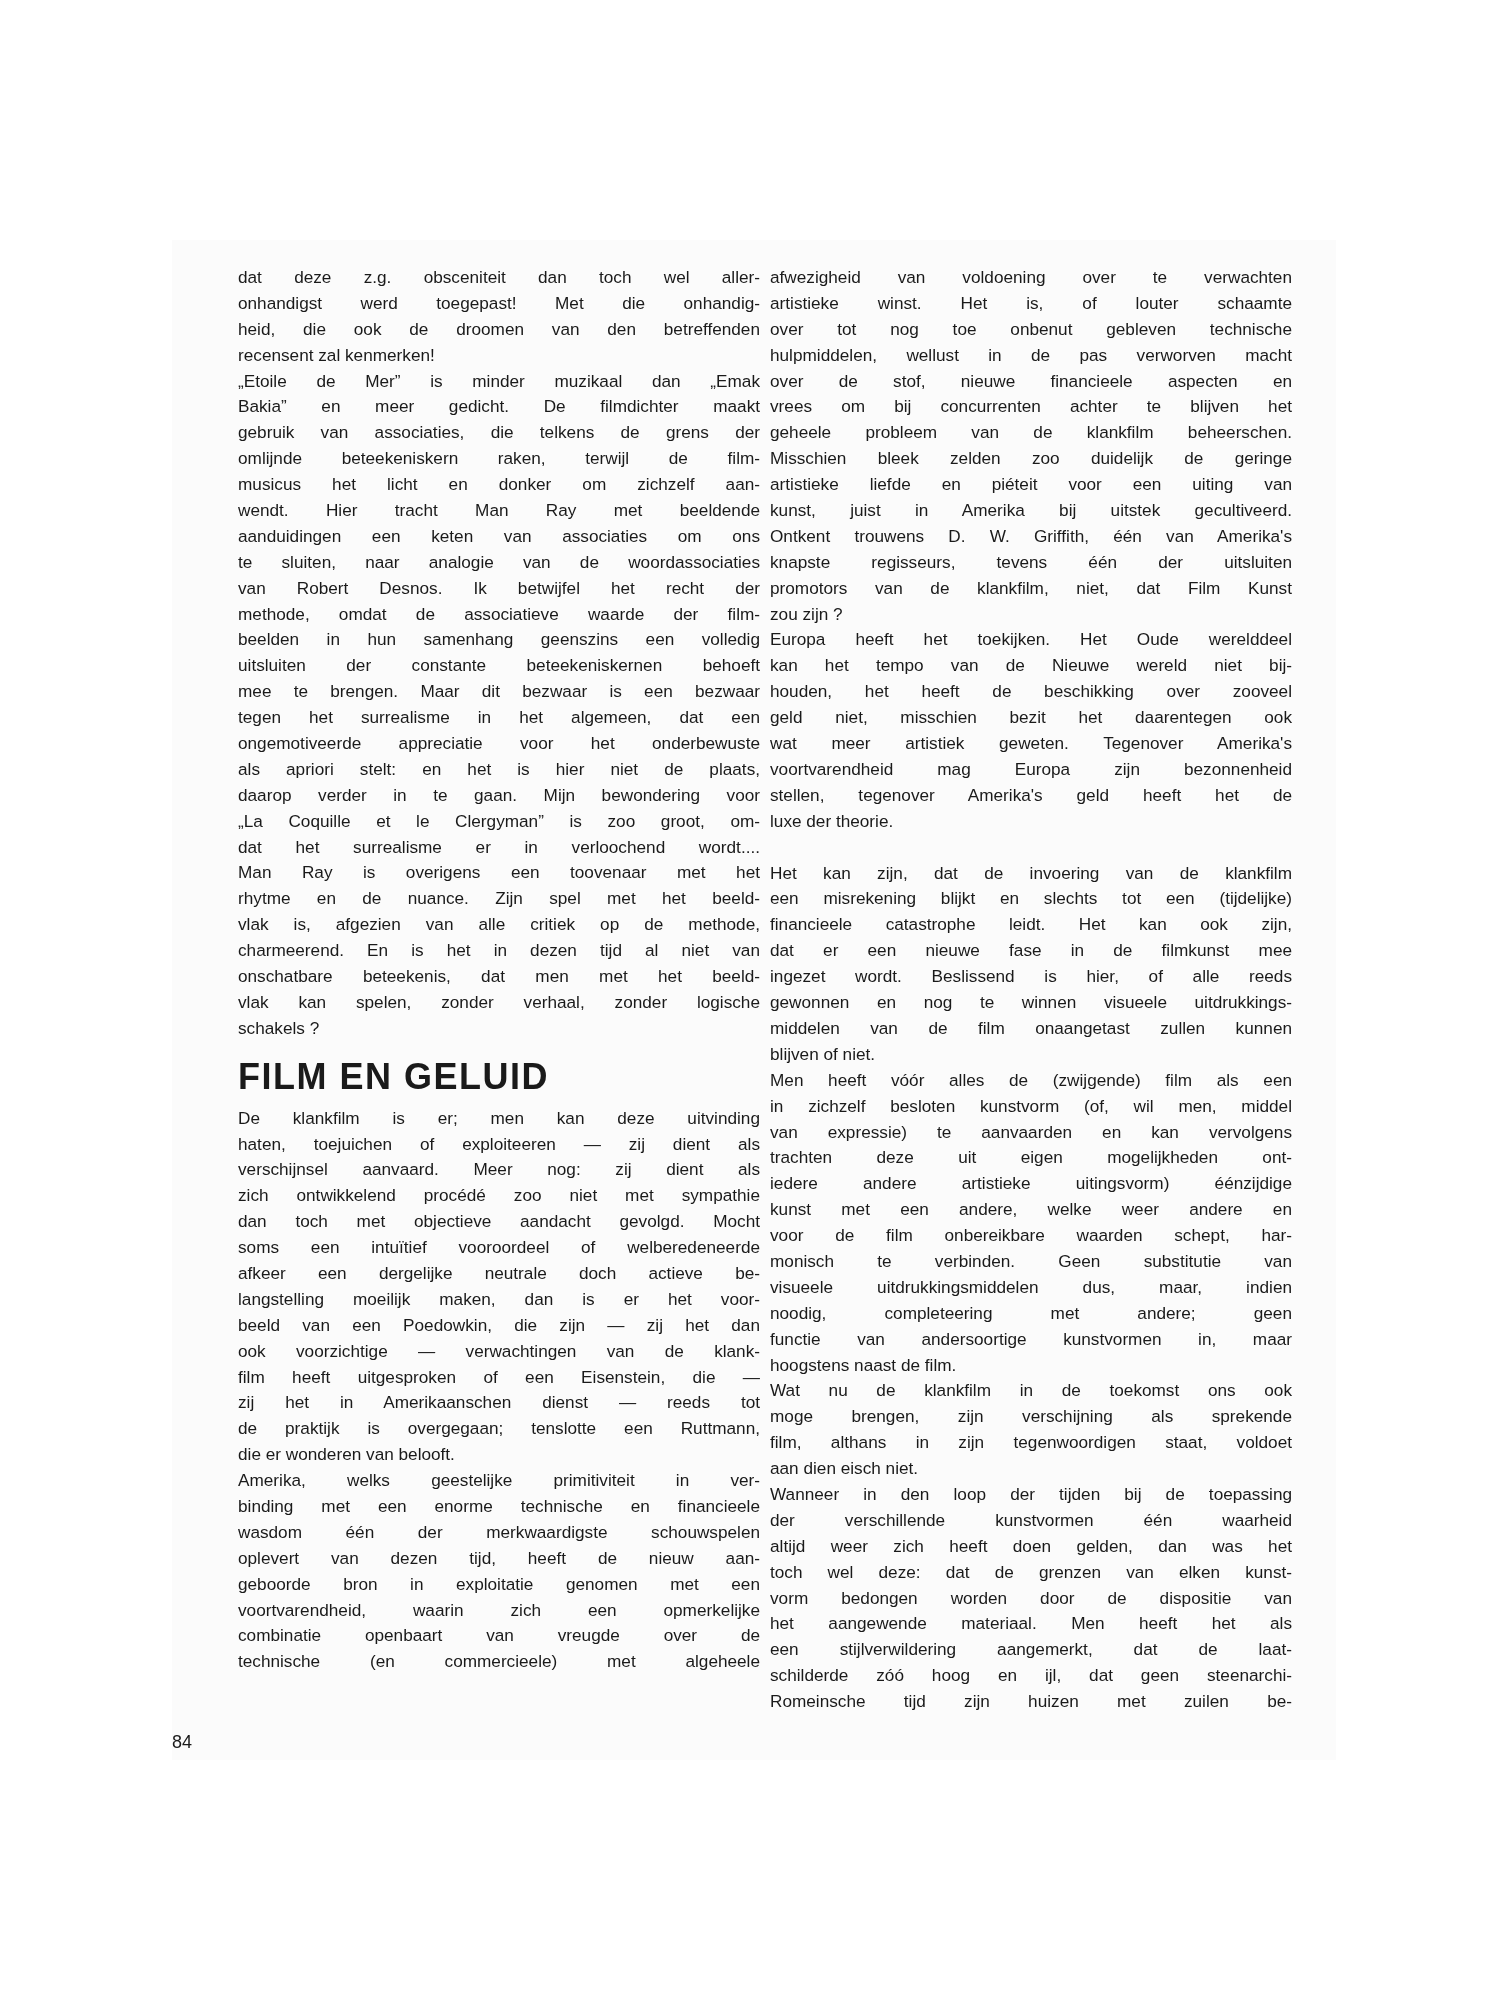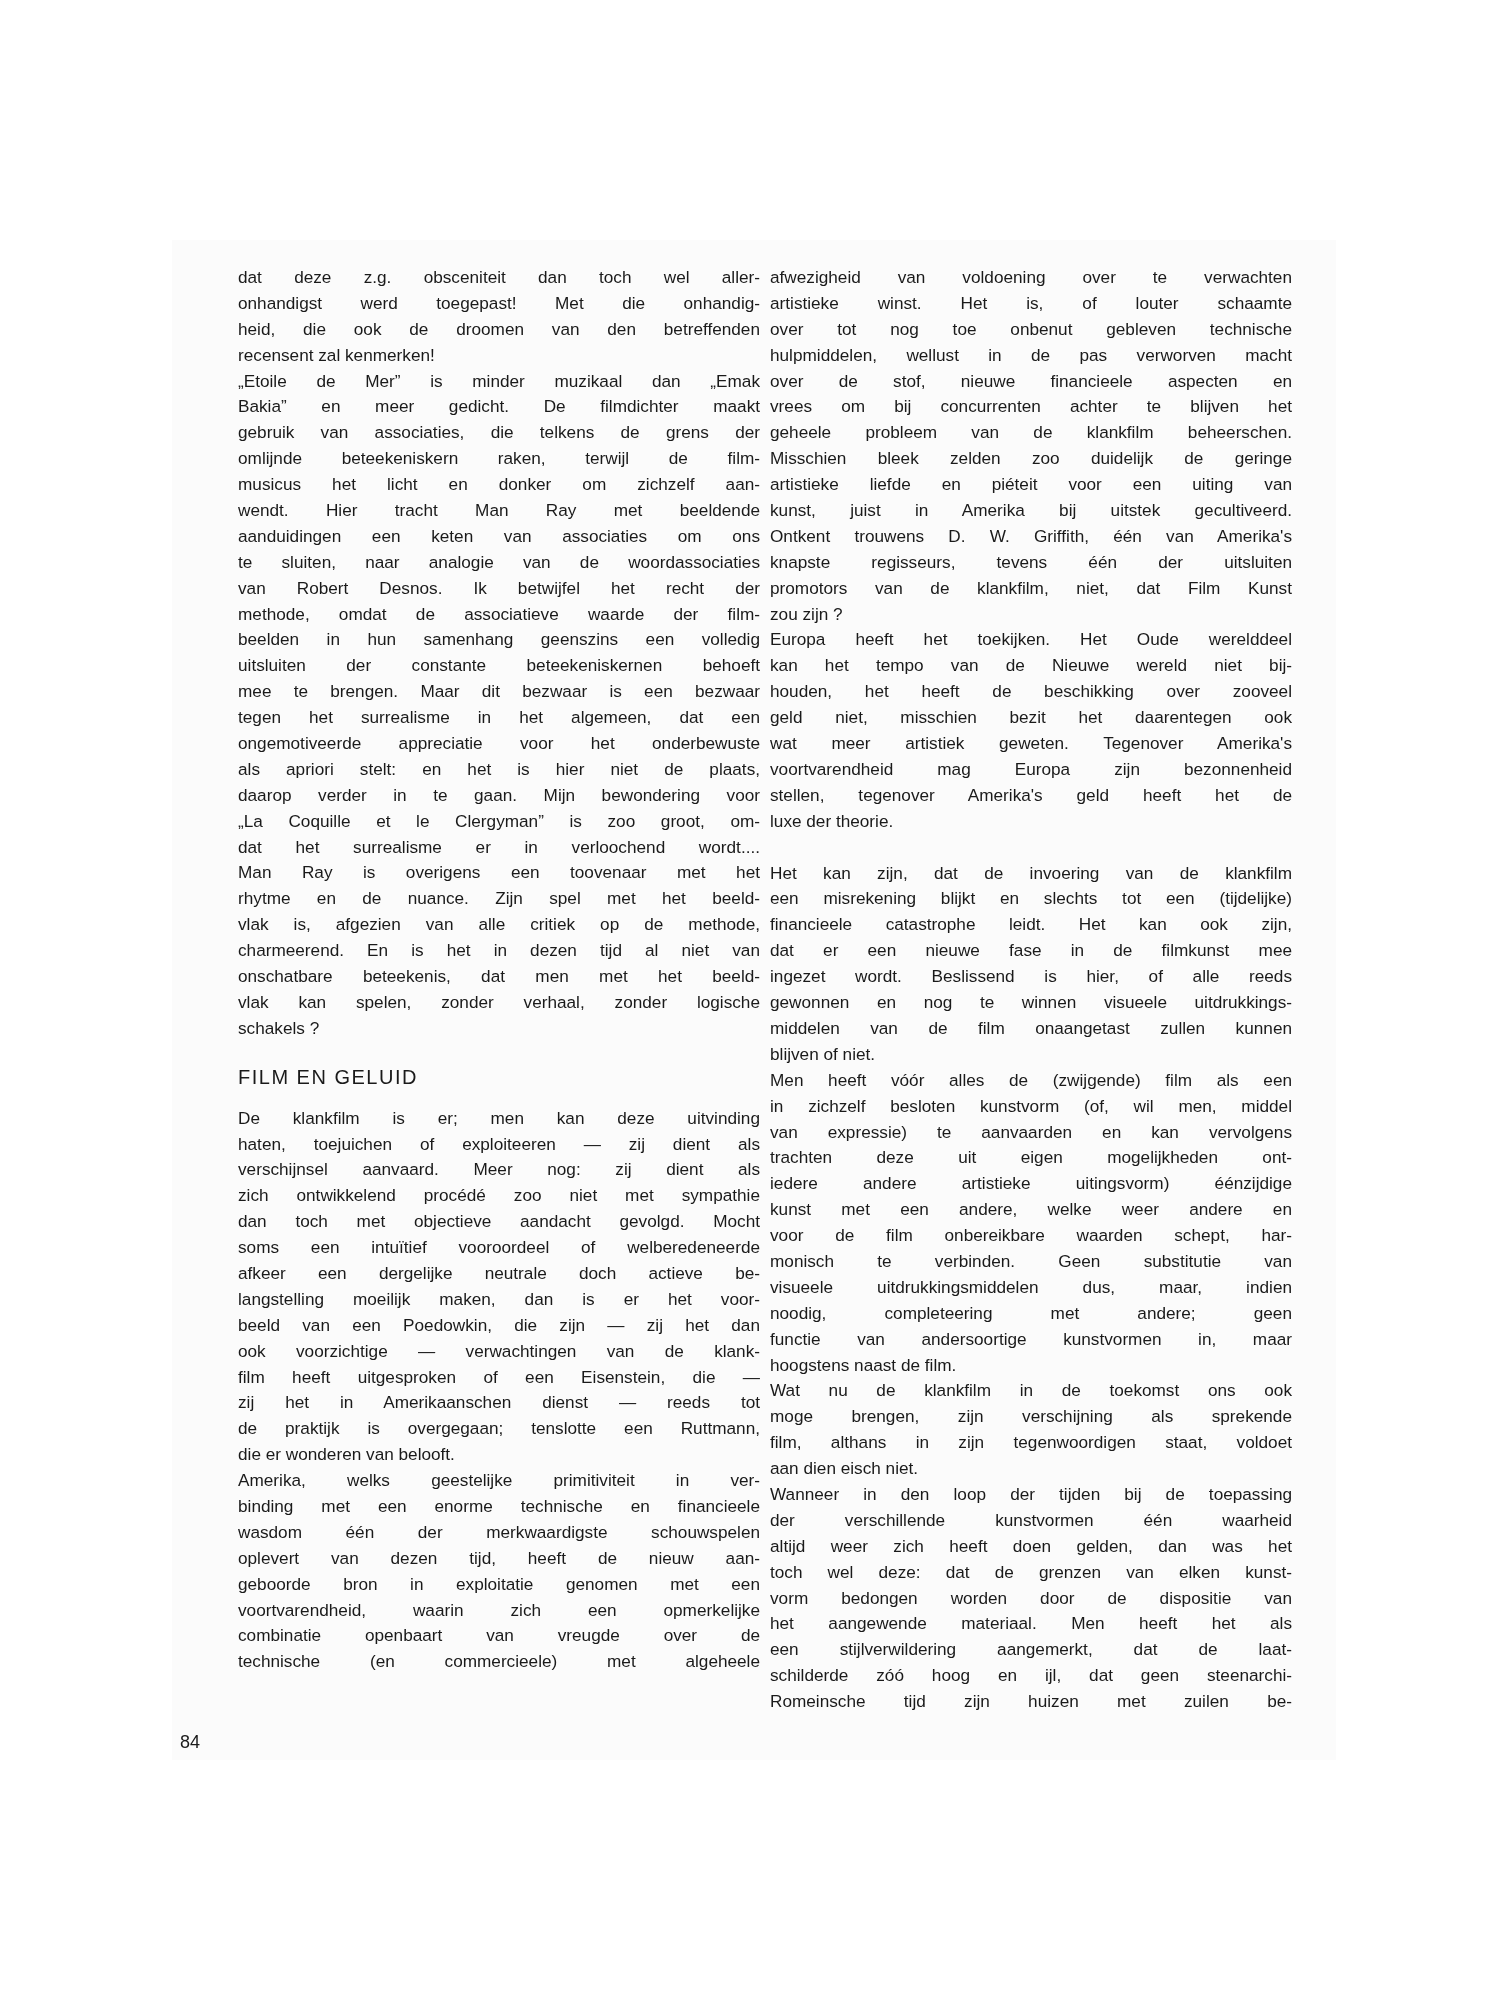--- a/index.html
+++ b/index.html
@@ -16,23 +16,23 @@
   .column {
     position: absolute; top: 265px; width: 522px;
     font-size: 17.2px; line-height: 25.9px; text-align: justify;
   }
   .col-left { left: 238px; }
   .col-right { left: 770px; }
   .line { display: block; white-space: nowrap; text-align: justify; text-align-last: justify; height: 25.9px; overflow: visible; }
   .line.last { text-align-last: left; }
   .gap { height: 26px; }
   .byline { font-size: 17px; letter-spacing: 1px; margin-top: 46px; text-align-last: left; }
-  .article-title { font-size: 20px; font-weight: normal; letter-spacing: 1.5px; margin-top: 18px; margin-bottom: 20px; line-height: 34px; text-align-last: left; }
+  .article-title { font-size: 36px; font-weight: bold; letter-spacing: 1.5px; margin-top: 18px; margin-bottom: 20px; line-height: 34px; text-align-last: left; }
   .page-number {
-    position: absolute; left: 180px; top: 1732px; font-size: 18px;
+    position: absolute; left: 172px; top: 1732px; font-size: 18px;
   }
 </style>
 </head>
 <body>
 
 <div class="scan-area"></div>
 
 <div class="column col-left">
   <div>
       <span class="line">dat deze z.g. obsceniteit dan toch wel aller-</span>

